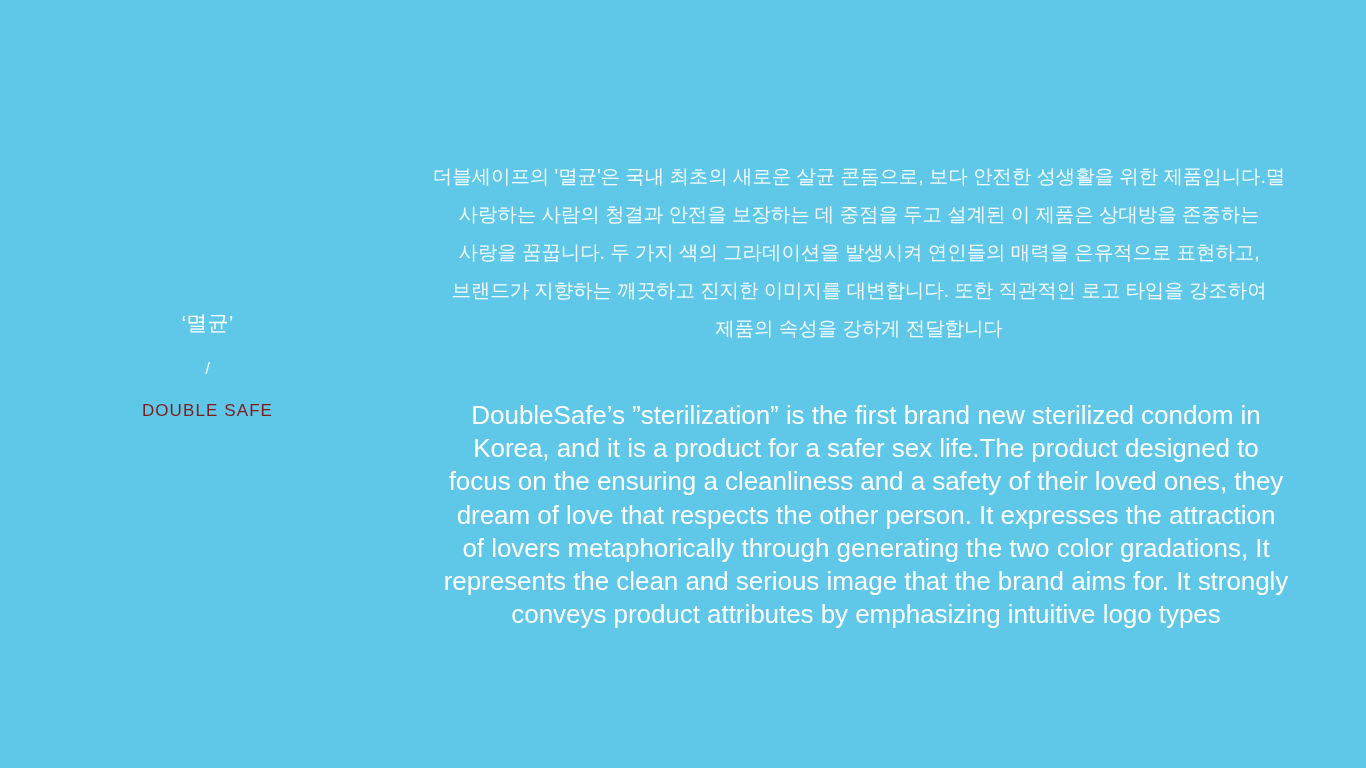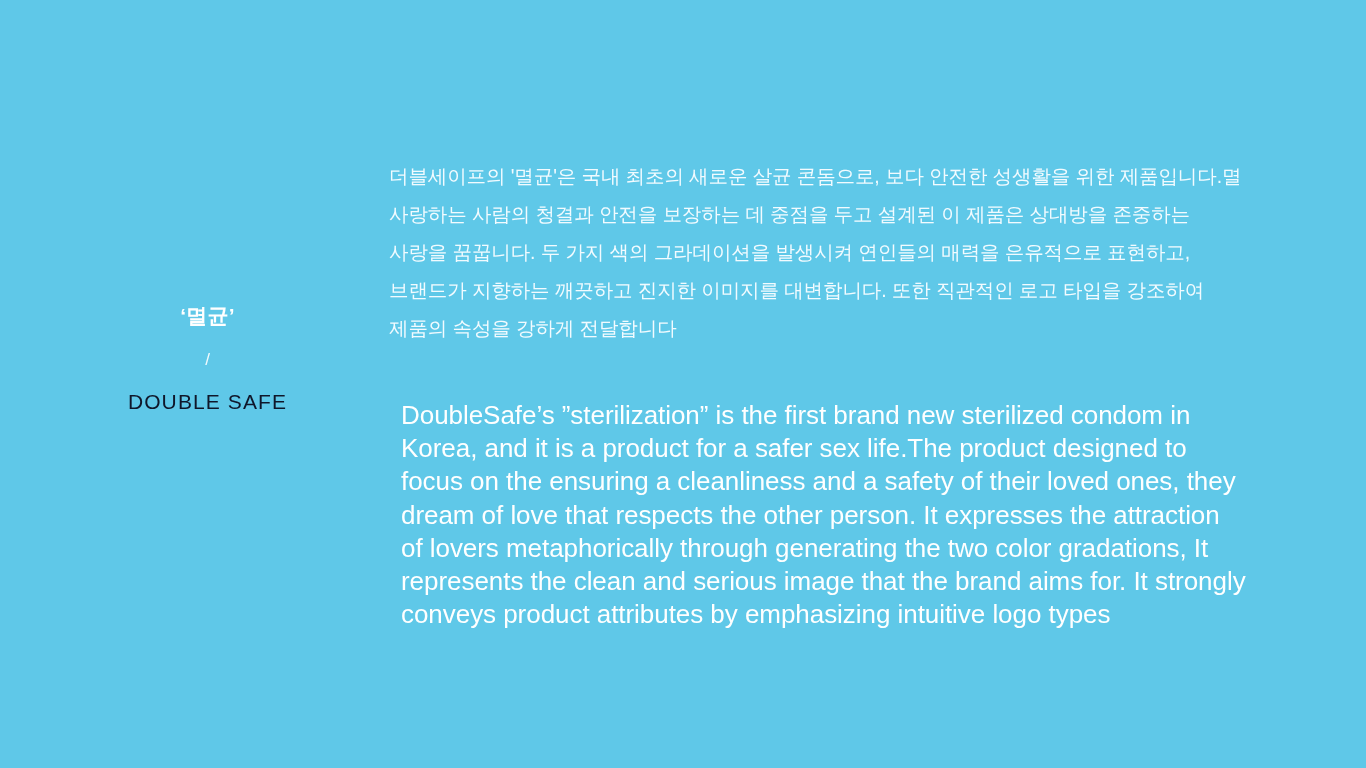--- a/index.html
+++ b/index.html
@@ -29,24 +29,24 @@
     position: absolute;
     left: 0;
     top: 292px;
     width: 415px;
     text-align: center;
     color: #ffffff;
   }
 
   .identity-title {
     font-size: 21px;
-    font-weight: bold;
+    font-weight: normal;
     line-height: 30px;
     letter-spacing: 0.2px;
-    margin: 9px;
+    margin: 16px;
     padding: 0;
     color: #ffffff;
   }
 
   .identity-subtitle {
     font-size: 25px;
     font-weight: 300;
     line-height: 34px;
     letter-spacing: 0.3px;
     margin: 0;
@@ -58,36 +58,37 @@
     font-size: 17px;
     font-weight: 300;
     line-height: 30px;
     margin: 14px 0 0 0;
     padding: 0;
     color: #ffffff;
     opacity: 0.92;
   }
 
   .identity-brand {
-    font-size: 21px;
+    font-size: 17px;
     font-weight: 300;
     letter-spacing: 1.1px;
     line-height: 26px;
     margin: 14px 0 0 0;
     padding: 0;
-    color: #0f172a;
+    color: #7f1d1d;
   }
 
   
   .copy {
     position: absolute;
     left: 389px;
     top: 157px;
     width: 940px;
     color: #ffffff;
+    text-align: center;
   }
 
   .copy-korean {
     font-size: 19.5px;
     font-weight: 300;
     line-height: 38px;
     letter-spacing: -0.1px;
     margin: 0;
     padding: 0;
     color: #f2fbff;

